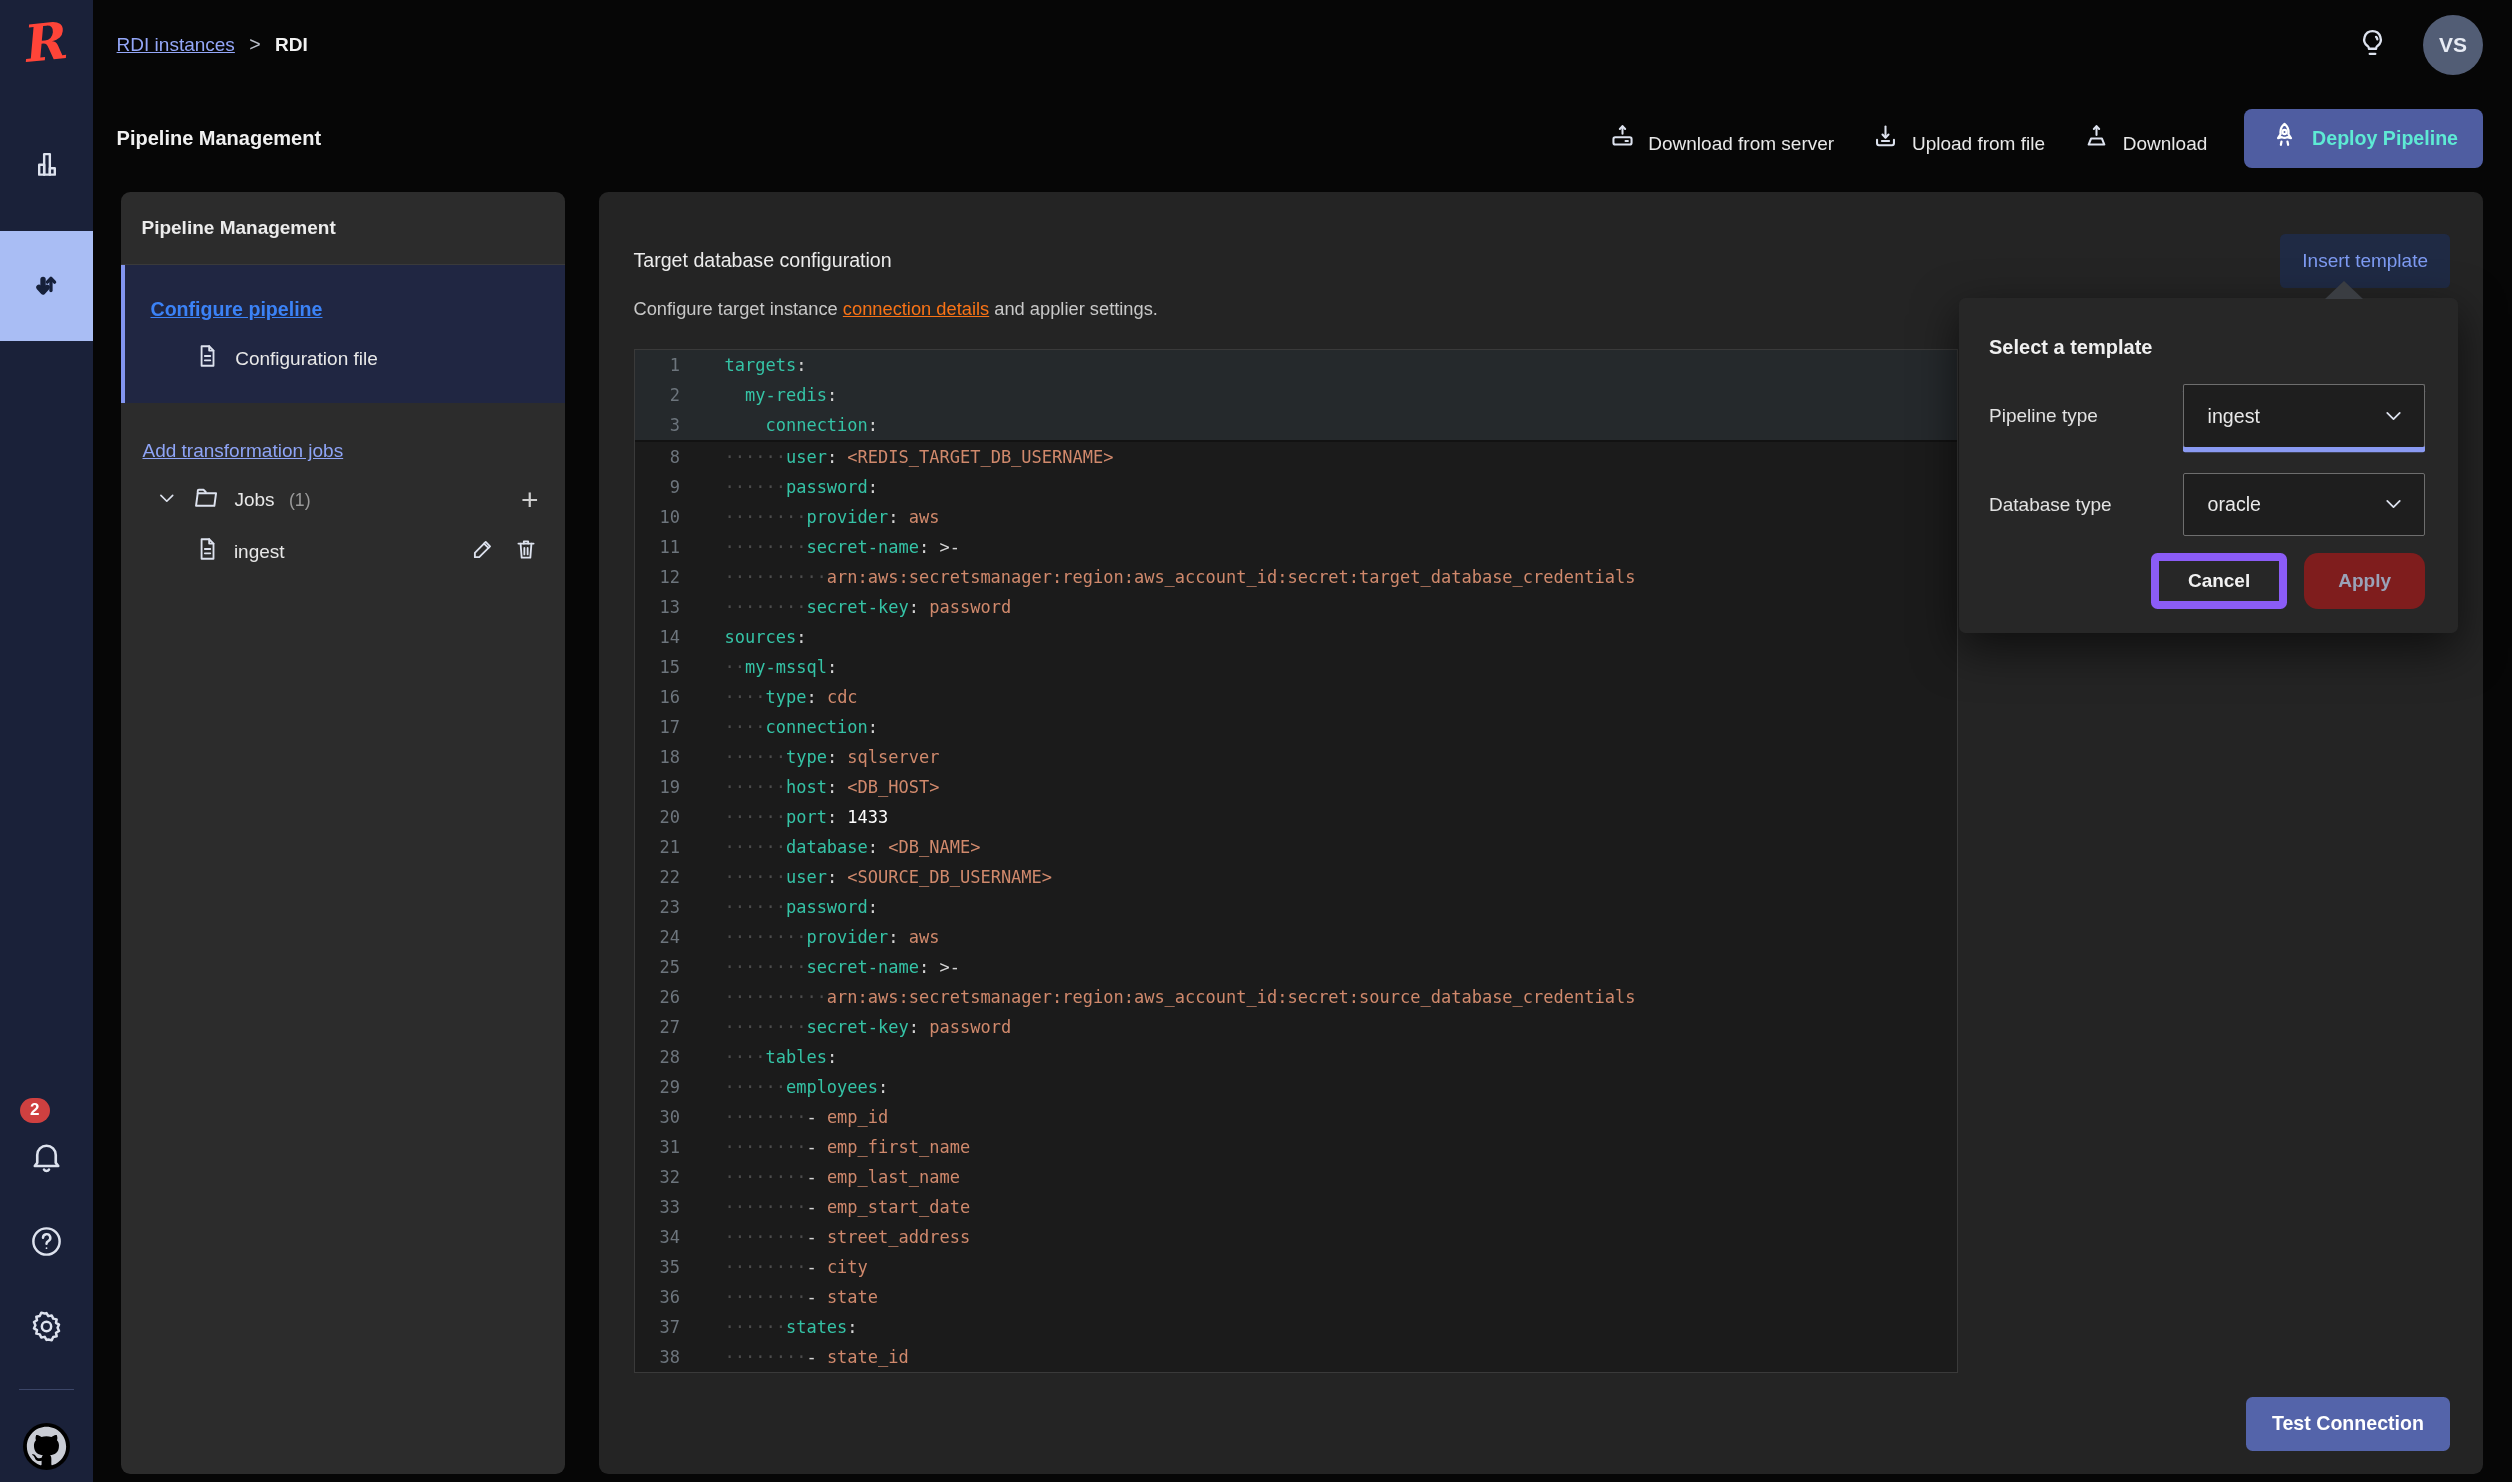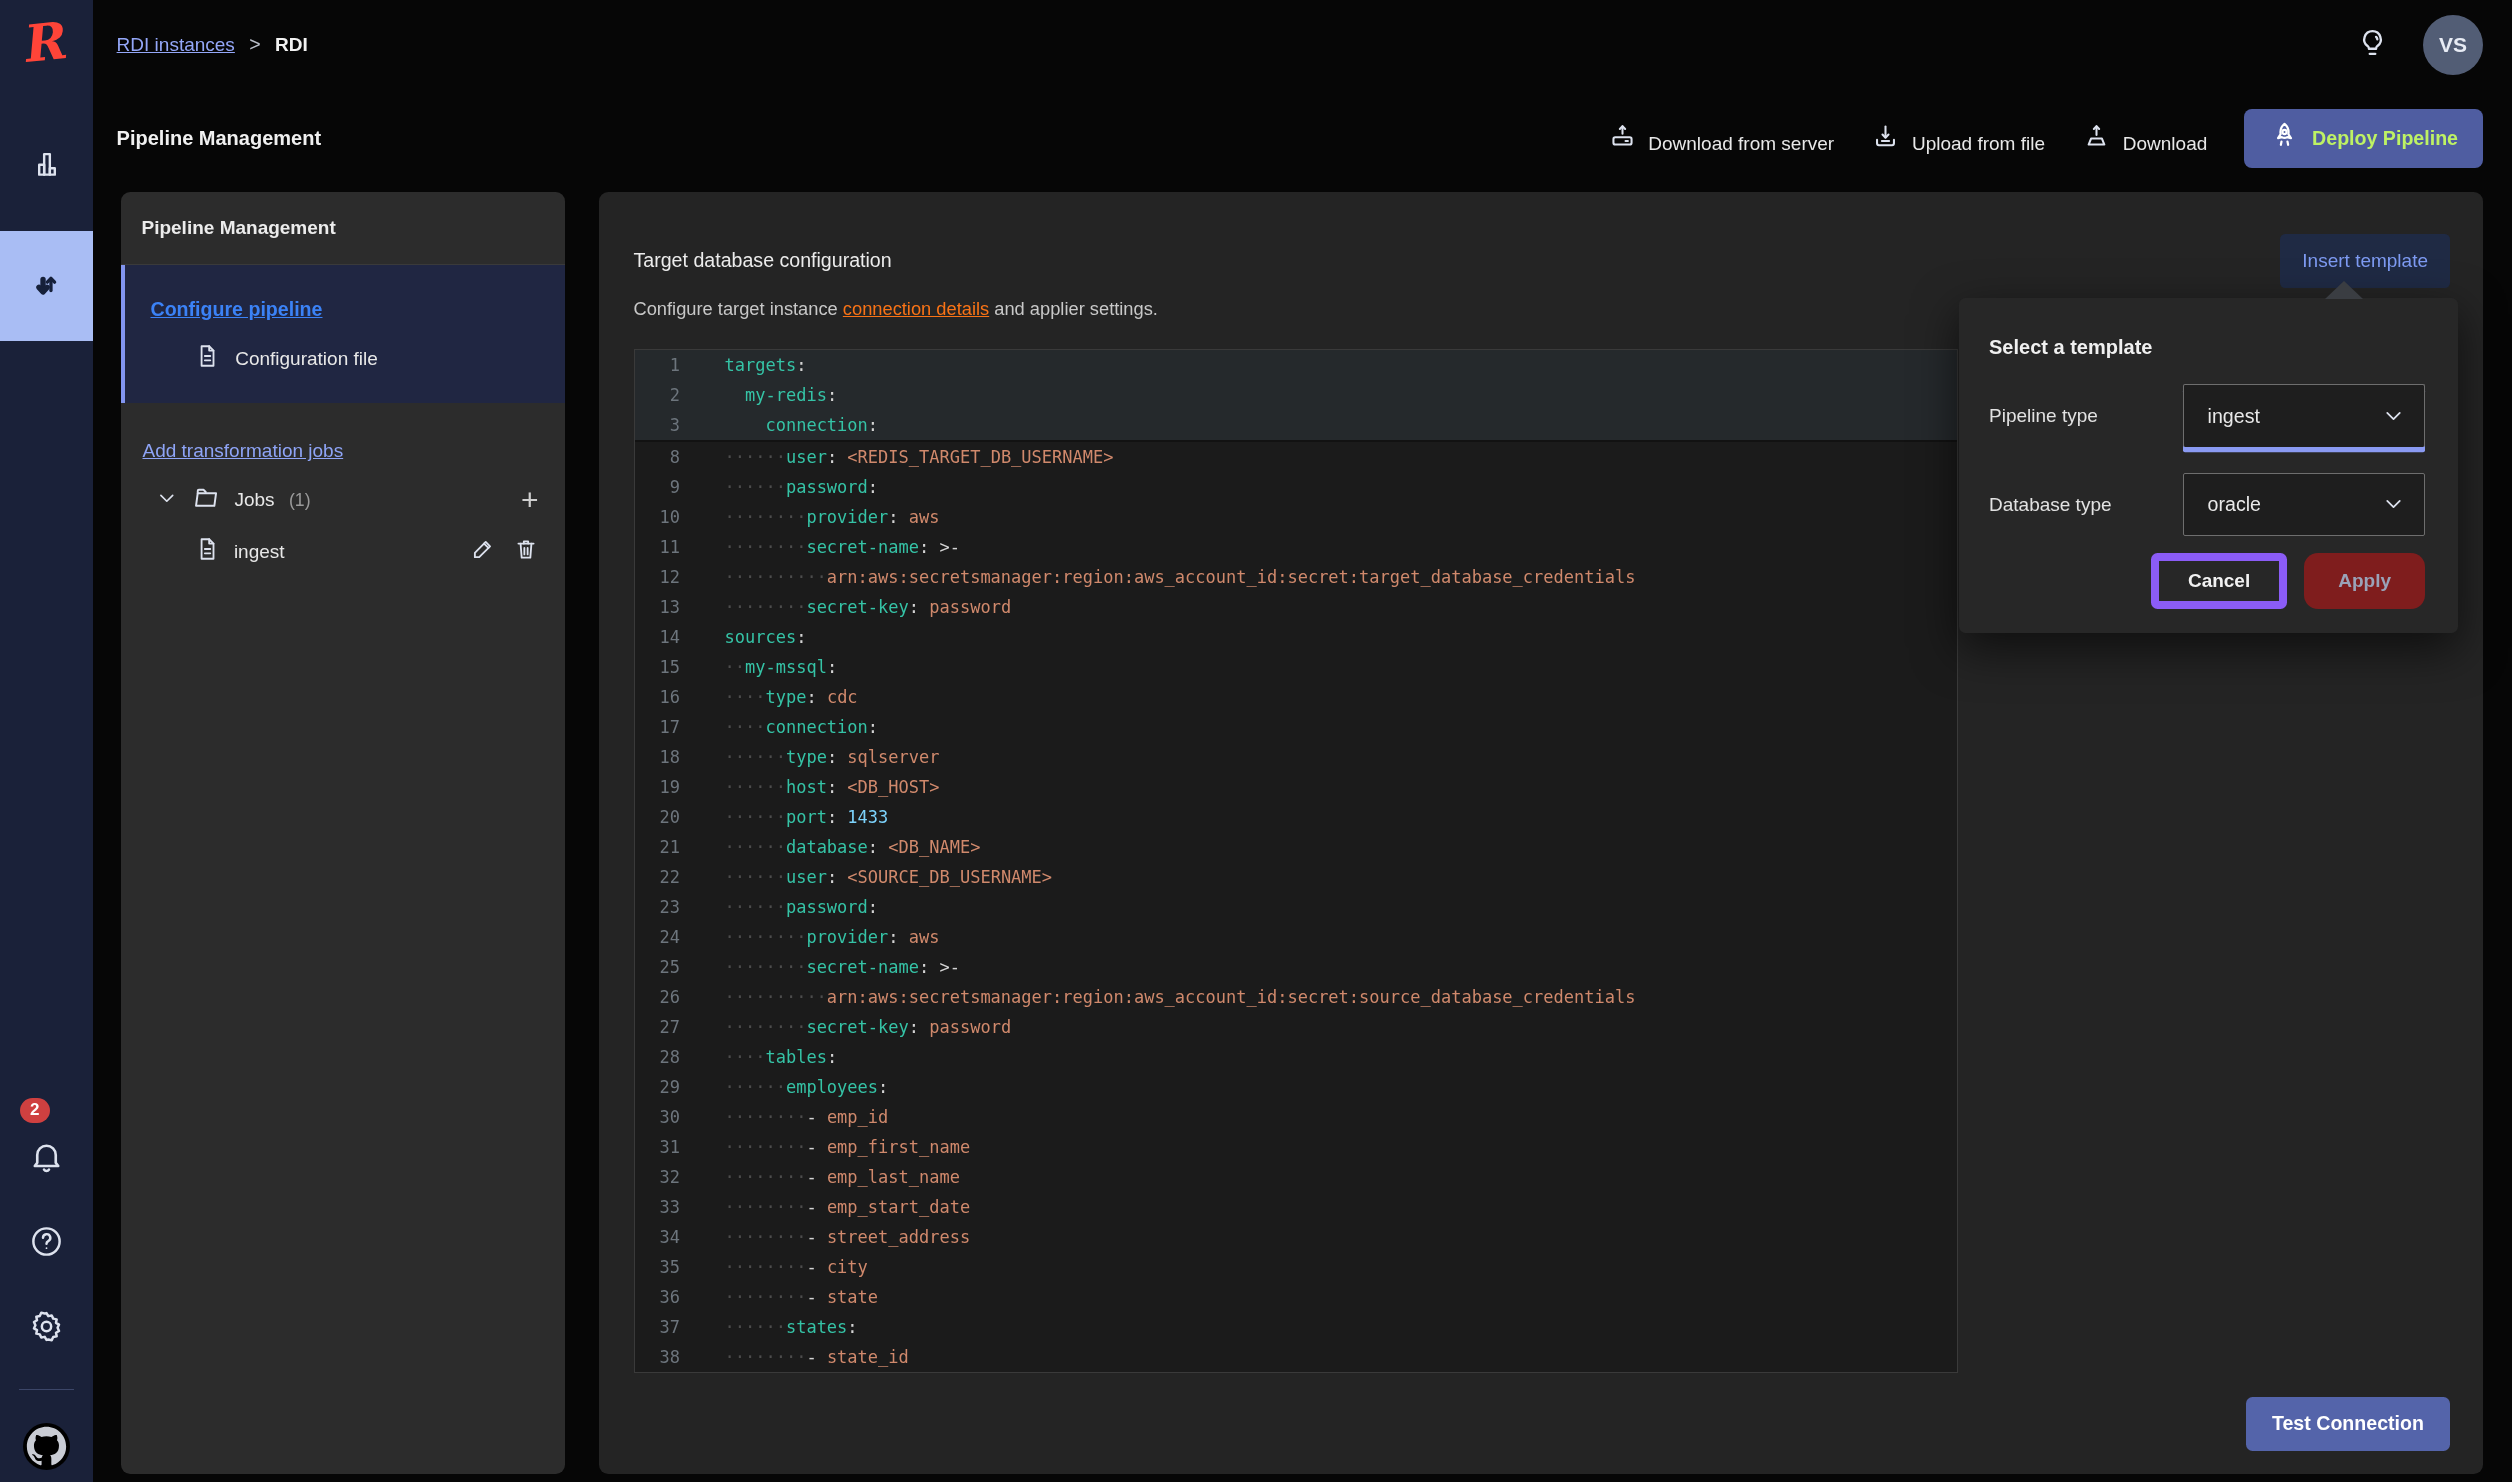--- a/index.html
+++ b/index.html
@@ -36,21 +36,21 @@
   .bulb { margin-right:34px; }
   .avatar { width:60px; height:60px; border-radius:50%; background:#525d75; color:#e8ecf5;
             display:flex; align-items:center; justify-content:center; font-size:21px; font-weight:bold; }
 
   .header-row { height:98px; display:flex; align-items:center; padding:0 29px 0 23.6px; }
   .page-title { font-size:20px; font-weight:bold; color:#f0f0f0; }
   .hdr-spacer { flex:1; }
   .hdr-action { display:flex; align-items:flex-end; gap:11.8px; color:#e8e8e8; font-size:19px;
                 margin-left:37px; cursor:pointer; }
   .deploy-btn { margin-left:37px; display:flex; align-items:center; gap:11.8px; background:#4f5da1;
-                color:#bef264; font-size:19.6px; font-weight:bold; border:none; border-radius:7.9px;
+                color:#5eead4; font-size:19.6px; font-weight:bold; border:none; border-radius:7.9px;
                 padding:0 25px; height:59px; }
 
   
   .panels { flex:1; display:flex; padding:5.2px 29px 7.9px 27.5px; gap:34px; }
   .side-panel { width:444px; background:#2c2c2c; border-radius:9.2px; overflow:hidden; flex-shrink:0; }
   .side-head { padding:25px 21px; font-size:19px; font-weight:bold; color:#ececec;
                border-bottom:1.3px solid #3a3a3a; }
   .side-active { background:#202642; border-left:4.6px solid #8295f0; padding:33px 0 29px 26px; }
   .cfg-link { color:#3b82f6; font-size:19.6px; font-weight:bold; }
   .cfg-file-row { display:flex; align-items:center; gap:15.7px; margin:22px 0 0 43px; color:#e8e8e8;
@@ -77,21 +77,21 @@
   .editor { margin-top:29px; width:1324px; background:#1b1b1b; border:0.7px solid #3a3a3a;
             font-family:"DejaVu Sans Mono", monospace; font-size:17px; }
   .sticky { background:#25292c; border-bottom:2px solid #121212; }
   .line { display:flex; height:30px; align-items:center; white-space:pre; }
   .gut { width:65px; text-align:right; padding-right:19.6px; color:#6d757d; flex-shrink:0; }
   .code { margin-left:25px; }
   .ws { color:#4c4c4c; }
   .tok-k { color:#35c3a6; }
   .tok-p { color:#d4d4d4; }
   .tok-v { color:#d0896c; }
-  .tok-n { color:#7dd3fc; }
+  .tok-n { color:#ffffff; }
   .tok-o { color:#d4d4d4; }
 
   .test-btn { position:absolute; right:33px; bottom:23.6px; background:#5464aa; border:none;
               border-radius:6.5px; color:#fff; font-size:19.6px; font-weight:bold; padding:0 26px;
               height:54px; }
 
   
   .popup { position:absolute; left:1959px; top:298px; width:499px; height:335px; background:#272727;
            border-radius:6.5px; box-shadow:0 15.7px 46px rgba(0,0,0,.6); z-index:20; }
   .popup-caret { position:absolute; top:-17px; left:366px; width:0; height:0;

